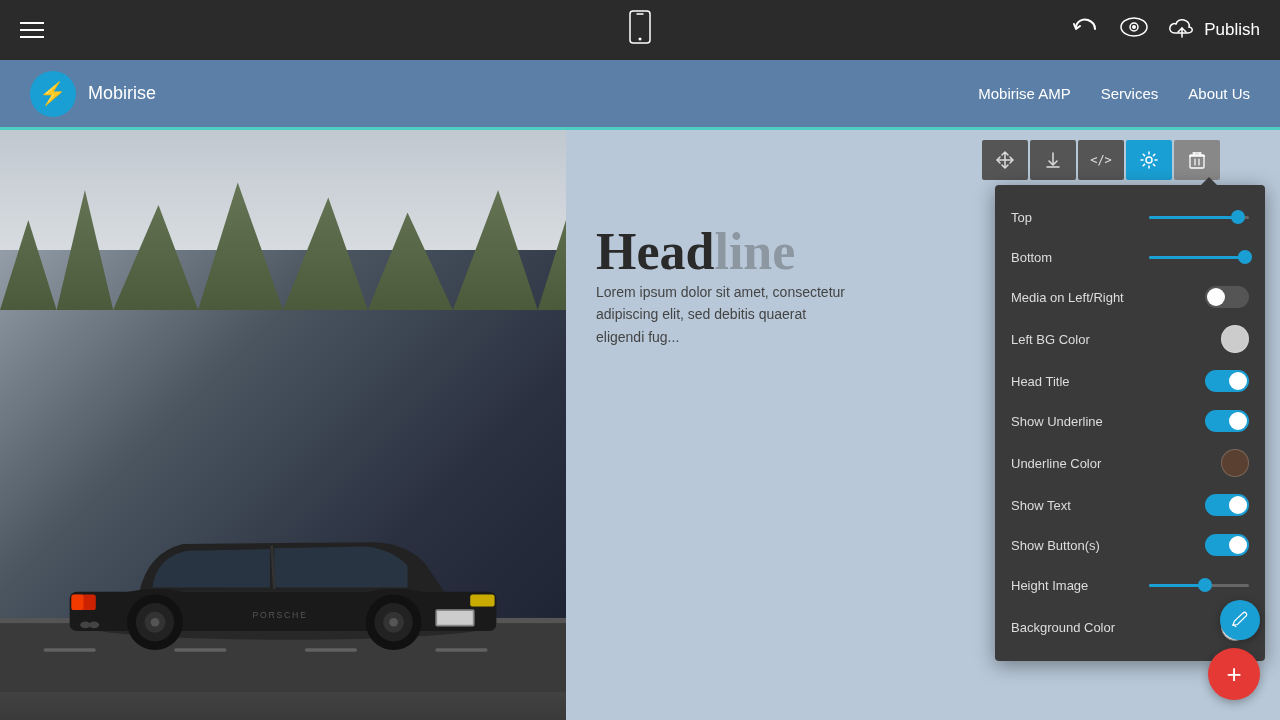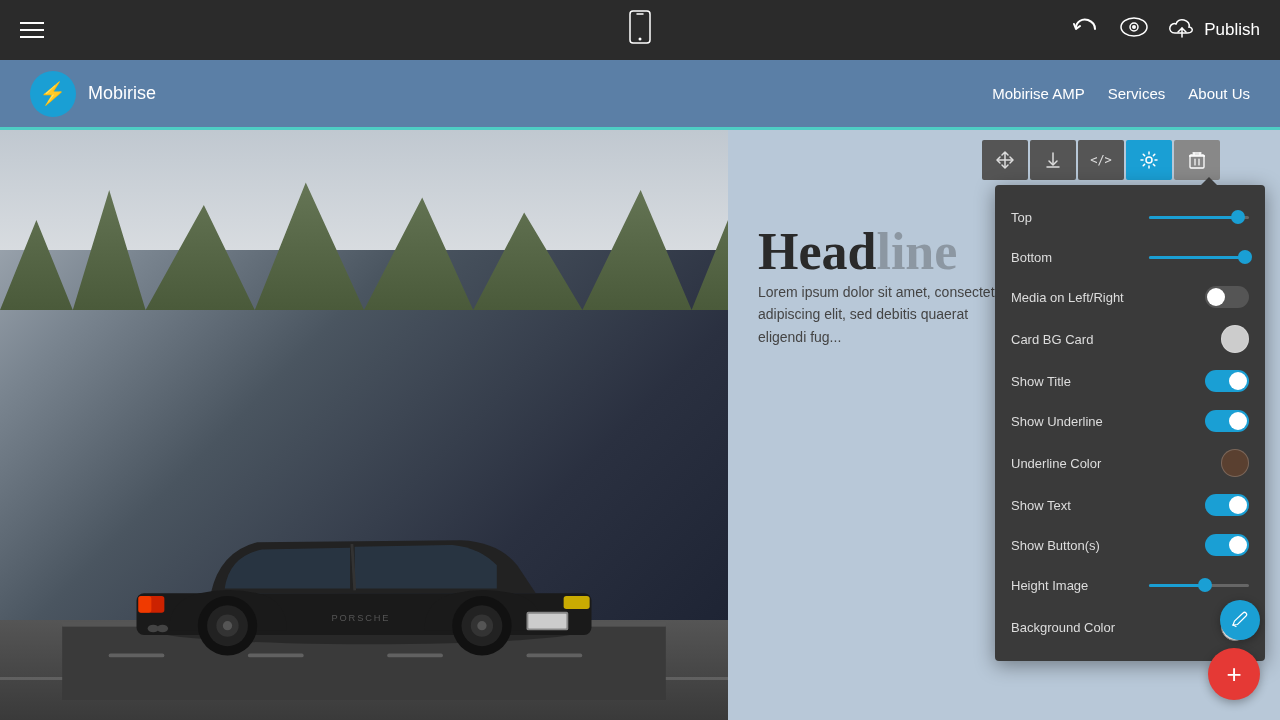--- a/index.html
+++ b/index.html
@@ -43,34 +43,34 @@
       border-bottom: 3px solid #4ecdc4;
     }
     .site-logo { display: flex; align-items: center; gap: 12px; }
     .logo-circle {
       width: 46px; height: 46px; border-radius: 50%;
       background: #1a9fd4;
       display: flex; align-items: center; justify-content: center;
       color: #fff; font-size: 22px;
     }
     .site-name { color: #ffffff; font-size: 18px; font-weight: 400; }
-    .site-nav { display: flex; align-items: center; gap: 23px; }
+    .site-nav { display: flex; align-items: center; gap: 30px; }
     .nav-item { color: #fff; font-size: 15px; cursor: pointer; text-decoration: none; }
 
     
     .main-area {
       width: 100%;
       height: calc(720px - 60px - 70px);
       display: flex;
       position: relative;
     }
 
     
     .car-section {
-      width: 728px;
+      width: 566px;
       height: 100%;
       overflow: hidden;
       position: relative;
       background: #555;
     }
     .car-image-bg {
       width: 100%;
       height: 100%;
       background: linear-gradient(135deg, #b0b8c1 0%, #7a8590 20%, #4a5560 40%, #2a3040 70%, #1a2030 100%);
       position: relative;
@@ -457,26 +457,26 @@
       </div>
 
       <div class="settings-row">
         <span class="settings-label">Media on Left/Right</span>
         <div class="toggle half">
           <div class="toggle-knob"></div>
         </div>
       </div>
 
       <div class="settings-row">
-        <span class="settings-label">Card BG Card</span>
+        <span class="settings-label">Left BG Color</span>
         <div class="color-swatch" style="background:#cccccc;"></div>
       </div>
 
       <div class="settings-row">
-        <span class="settings-label">Show Title</span>
+        <span class="settings-label">Head Title</span>
         <div class="toggle on">
           <div class="toggle-knob"></div>
         </div>
       </div>
 
       <div class="settings-row">
         <span class="settings-label">Show Underline</span>
         <div class="toggle on">
           <div class="toggle-knob"></div>
         </div>

